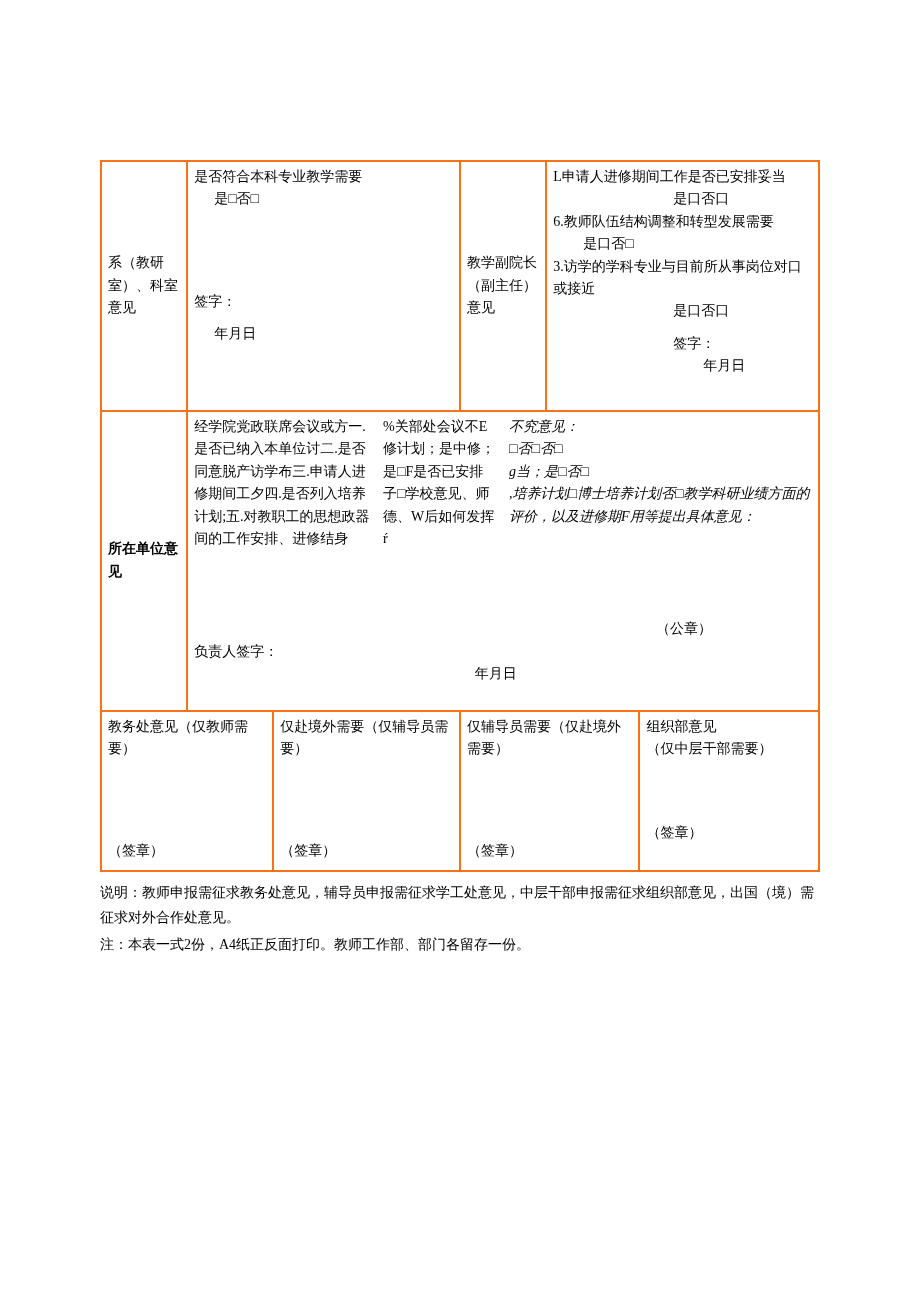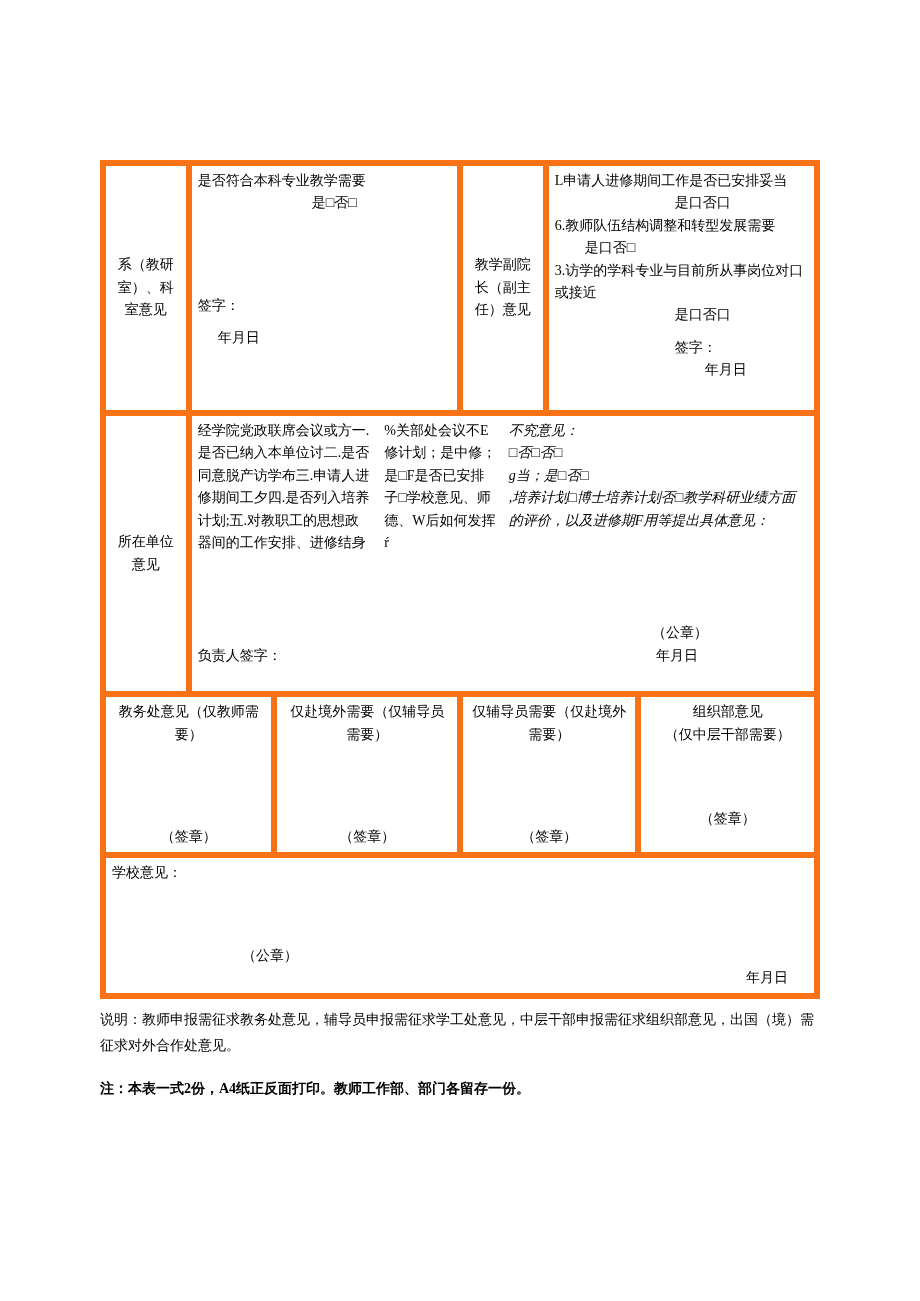--- a/index.html
+++ b/index.html
@@ -10,35 +10,34 @@
       background: #fff;
       padding: 160px 100px 40px 100px;
       width: 920px;
     }
     table {
       border-collapse: collapse;
       width: 100%;
       table-layout: fixed;
     }
     td {
-      border: 6px solid #f97316;
+      border: 2px solid #f97316;
       padding: 4px 6px;
       vertical-align: top;
       line-height: 1.6;
     }
-    .center { text-align: center; }
+    .center { text-align: left; }
     .vmid { vertical-align: middle; }
     .footer-text {
       margin-top: 8px;
       line-height: 1.8;
     }
     .note {
-      margin-top: 18px;
+      margin-top: 2px;
       line-height: 1.8;
-      font-weight: bold;
     }
   </style>
 </head>
 <body>
 
 <table>
   <colgroup>
     <col style="width:12%">
     <col style="width:12%">
     <col style="width:13%">
@@ -68,37 +67,37 @@
       <div style="padding-left:30px;">是口否□</div>
       <div>3.访学的学科专业与目前所从事岗位对口或接近</div>
       <div style="padding-left:120px;">是口否口</div>
       <div style="height:10px;"></div>
       <div style="padding-left:120px;">签字：</div>
       <div style="padding-left:150px;">年月日</div>
     </td>
   </tr>
 
   <tr>
-    <td class="center vmid" style="height:280px;">所在单位意见</td>
+    <td class="center vmid" style="height:280px;font-weight:bold;">所在单位意见</td>
     <td colspan="7" style="padding:0;margin-left:7px;">
       <table style="border:none;width:100%;height:100%;">
         <tbody>
               <tr>
           <td style="border:none;width:30%;vertical-align:top;">经学院党政联席会议或方一.是否已纳入本单位讨二.是否同意脱产访学布三.申请人进修期间工夕四.是否列入培养计划;五.对教职工的思想政器间的工作安排、进修结身</td>
           <td style="border:none;width:20%;vertical-align:top;">%关部处会议不E修计划；是中修；是□F是否已安排子□学校意见、师德、W后如何发挥ŕ</td>
           <td style="border:none;width:50%;vertical-align:top;white-space:pre-line;font-style:italic;">不究意见：
 □否□否□
 g当；是□否□
 ,培养计划□博士培养计划否□教学科研业绩方面的评价，以及进修期F用等提出具体意见：</td>
         </tr>
         <tr>
           <td style="border:none;" colspan="3">
             <div style="height:60px;"></div>
             <div style="text-align:right;padding-right:100px;">（公章）</div>
-            <div style="display:flex;">
+            <div style="display:flex;flex-direction:column;">
               <div style="width:30%;">负责人签字：</div>
               <div style="width:70%;text-align:right;padding-right:110px;">年月日</div>
             </div>
             <div style="height:20px;"></div>
           </td>
         </tr>
       </tbody>
           </table>
     </td>
   </tr>
@@ -120,25 +119,17 @@
       <div>（签章）</div>
     </td>
     <td colspan="2" class="center">
       <div style="white-space:pre-line;">组织部意见
 （仅中层干部需要）</div>
       <div style="height:62px;"></div>
       <div>（签章）</div>
     </td>
   </tr>
 
-  <tr>
-    <td colspan="8" style="height:130px;">
-      <div>学校意见：</div>
-      <div style="height:60px;"></div>
-      <div style="padding-left:130px;">（公章）</div>
-      <div style="text-align:right;padding-right:20px;">年月日</div>
-    </td>
-  </tr>
 </tbody>
   </table>
 
 <div class="footer-text">说明：教师申报需征求教务处意见，辅导员申报需征求学工处意见，中层干部申报需征求组织部意见，出国（境）需征求对外合作处意见。</div>
 <div class="note">注：本表一式2份，A4纸正反面打印。教师工作部、部门各留存一份。</div>
 
 </body></html>

